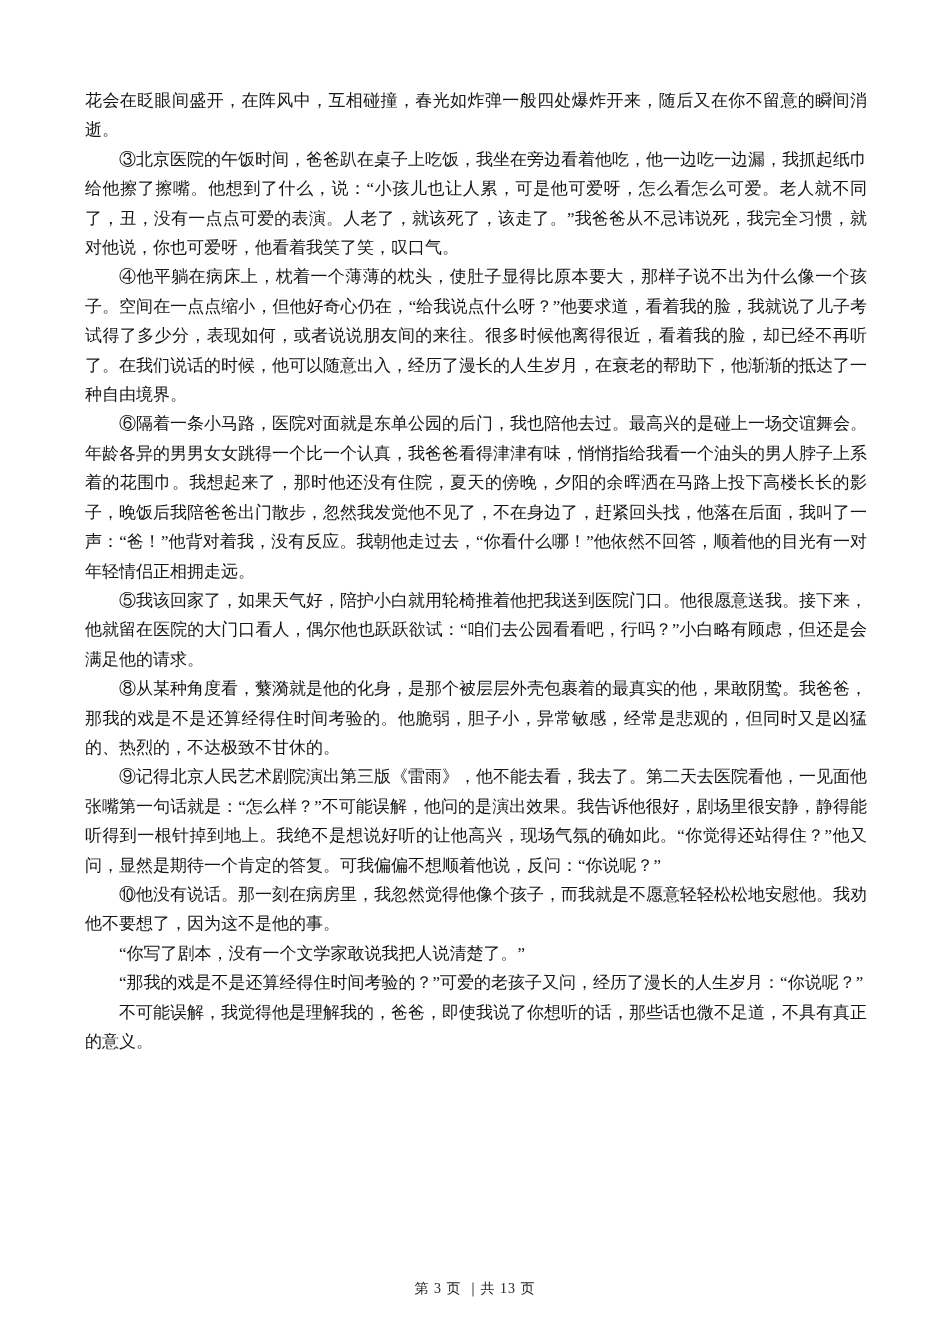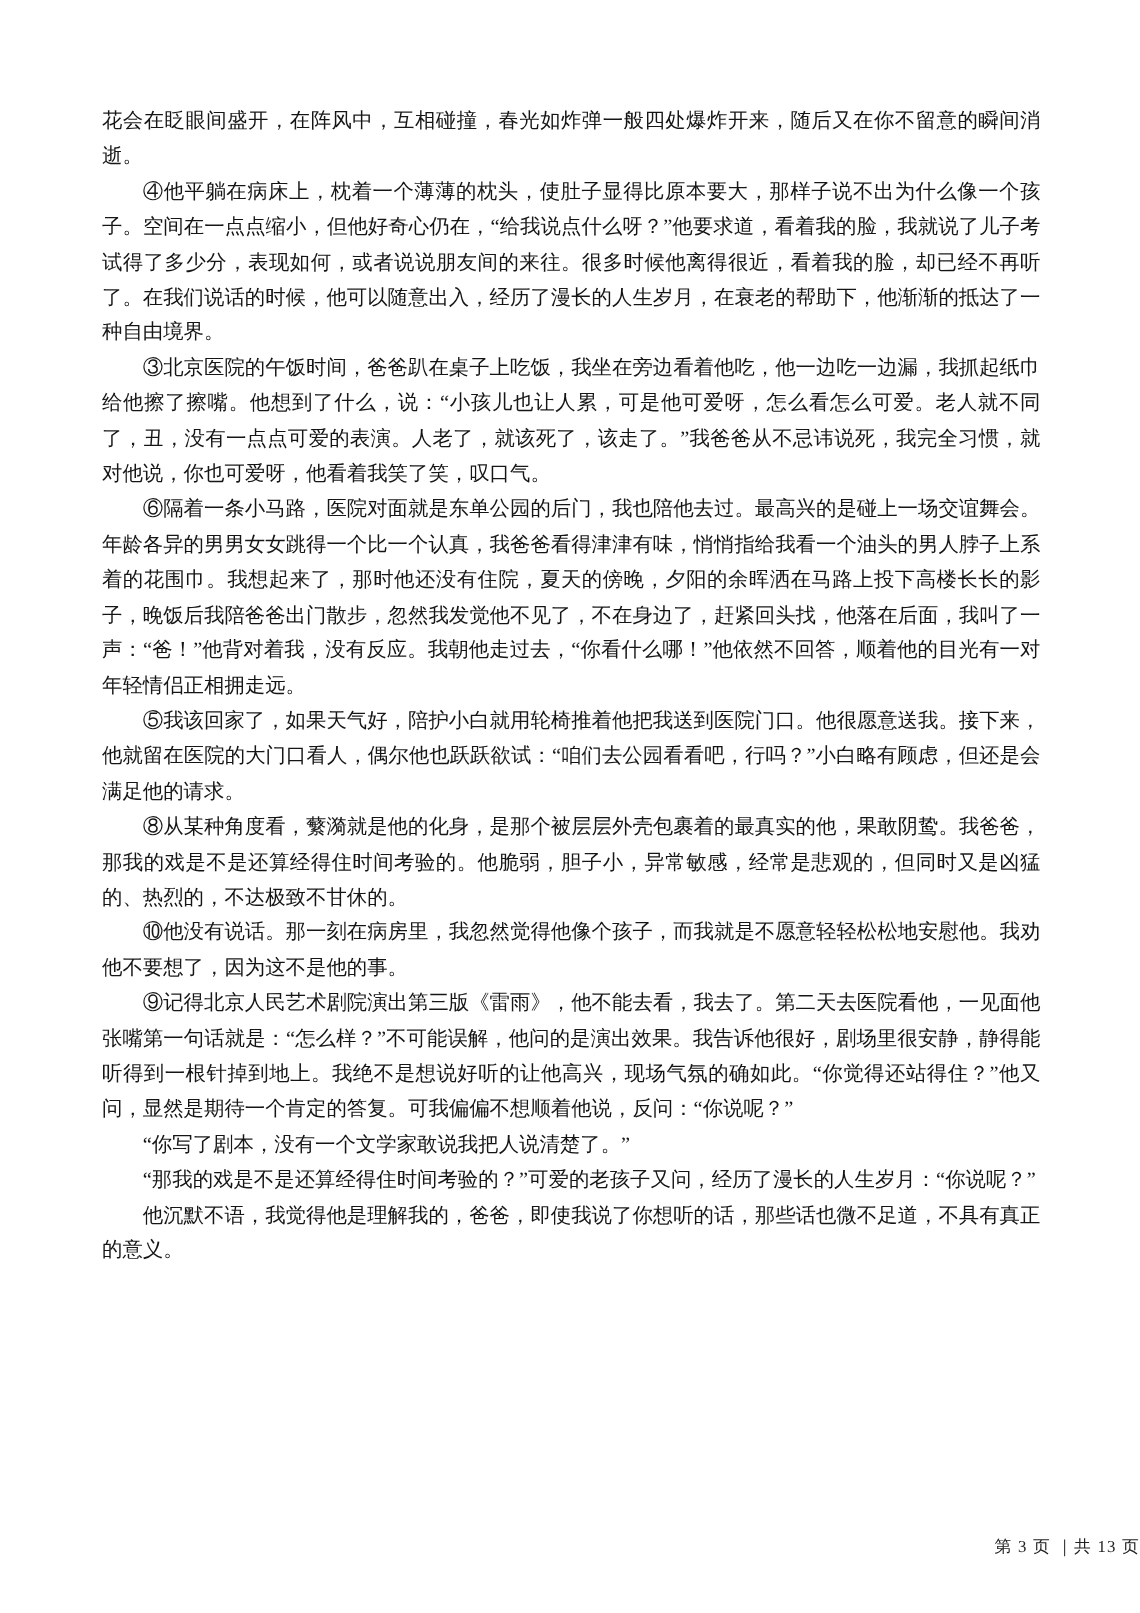--- a/index.html
+++ b/index.html
@@ -32,39 +32,39 @@
     word-break: break-all;
   }
   .content p.noindent {
     text-indent: 0;
   }
   .footer {
     position: absolute;
     left: 0;
     right: 0;
     top: 1280px;
-    text-align: right;
+    text-align: center;
     font-size: 14px;
     color: #222222;
     letter-spacing: 1px;
   }
 </style>
 </head>
 <body>
 
 <div class="page">
   <div class="content">
     <p class="noindent">花会在眨眼间盛开，在阵风中，互相碰撞，春光如炸弹一般四处爆炸开来，随后又在你不留意的瞬间消逝。</p>
+    <p>③北京医院的午饭时间，爸爸趴在桌子上吃饭，我坐在旁边看着他吃，他一边吃一边漏，我抓起纸巾给他擦了擦嘴。他想到了什么，说：“小孩儿也让人累，可是他可爱呀，怎么看怎么可爱。老人就不同了，丑，没有一点点可爱的表演。人老了，就该死了，该走了。”我爸爸从不忌讳说死，我完全习惯，就对他说，你也可爱呀，他看着我笑了笑，叹口气。</p>
     <p>④他平躺在病床上，枕着一个薄薄的枕头，使肚子显得比原本要大，那样子说不出为什么像一个孩子。空间在一点点缩小，但他好奇心仍在，“给我说点什么呀？”他要求道，看着我的脸，我就说了儿子考试得了多少分，表现如何，或者说说朋友间的来往。很多时候他离得很近，看着我的脸，却已经不再听了。在我们说话的时候，他可以随意出入，经历了漫长的人生岁月，在衰老的帮助下，他渐渐的抵达了一种自由境界。</p>
-    <p>③北京医院的午饭时间，爸爸趴在桌子上吃饭，我坐在旁边看着他吃，他一边吃一边漏，我抓起纸巾给他擦了擦嘴。他想到了什么，说：“小孩儿也让人累，可是他可爱呀，怎么看怎么可爱。老人就不同了，丑，没有一点点可爱的表演。人老了，就该死了，该走了。”我爸爸从不忌讳说死，我完全习惯，就对他说，你也可爱呀，他看着我笑了笑，叹口气。</p>
     <p>⑥隔着一条小马路，医院对面就是东单公园的后门，我也陪他去过。最高兴的是碰上一场交谊舞会。年龄各异的男男女女跳得一个比一个认真，我爸爸看得津津有味，悄悄指给我看一个油头的男人脖子上系着的花围巾。我想起来了，那时他还没有住院，夏天的傍晚，夕阳的余晖洒在马路上投下高楼长长的影子，晚饭后我陪爸爸出门散步，忽然我发觉他不见了，不在身边了，赶紧回头找，他落在后面，我叫了一声：“爸！”他背对着我，没有反应。我朝他走过去，“你看什么哪！”他依然不回答，顺着他的目光有一对年轻情侣正相拥走远。</p>
     <p>⑤我该回家了，如果天气好，陪护小白就用轮椅推着他把我送到医院门口。他很愿意送我。接下来，他就留在医院的大门口看人，偶尔他也跃跃欲试：“咱们去公园看看吧，行吗？”小白略有顾虑，但还是会满足他的请求。</p>
     <p>⑧从某种角度看，蘩漪就是他的化身，是那个被层层外壳包裹着的最真实的他，果敢阴鸷。我爸爸，那我的戏是不是还算经得住时间考验的。他脆弱，胆子小，异常敏感，经常是悲观的，但同时又是凶猛的、热烈的，不达极致不甘休的。</p>
+    <p>⑨记得北京人民艺术剧院演出第三版《雷雨》，他不能去看，我去了。第二天去医院看他，一见面他张嘴第一句话就是：“怎么样？”不可能误解，他问的是演出效果。我告诉他很好，剧场里很安静，静得能听得到一根针掉到地上。我绝不是想说好听的让他高兴，现场气氛的确如此。“你觉得还站得住？”他又问，显然是期待一个肯定的答复。可我偏偏不想顺着他说，反问：“你说呢？”</p>
     <p>⑩他没有说话。那一刻在病房里，我忽然觉得他像个孩子，而我就是不愿意轻轻松松地安慰他。我劝他不要想了，因为这不是他的事。</p>
-    <p>⑨记得北京人民艺术剧院演出第三版《雷雨》，他不能去看，我去了。第二天去医院看他，一见面他张嘴第一句话就是：“怎么样？”不可能误解，他问的是演出效果。我告诉他很好，剧场里很安静，静得能听得到一根针掉到地上。我绝不是想说好听的让他高兴，现场气氛的确如此。“你觉得还站得住？”他又问，显然是期待一个肯定的答复。可我偏偏不想顺着他说，反问：“你说呢？”</p>
     <p>“你写了剧本，没有一个文学家敢说我把人说清楚了。”</p>
     <p>“那我的戏是不是还算经得住时间考验的？”可爱的老孩子又问，经历了漫长的人生岁月：“你说呢？”</p>
-    <p>他沉默不语，我觉得他是理解我的，爸爸，即使我说了你想听的话，那些话也微不足道，不具有真正的意义。</p>
+    <p>不可能误解，我觉得他是理解我的，爸爸，即使我说了你想听的话，那些话也微不足道，不具有真正的意义。</p>
   </div>
   <div class="footer">
     <span>第 3 页 ｜共 13 页</span>
   </div>
 </div>
 
 </body></html>

